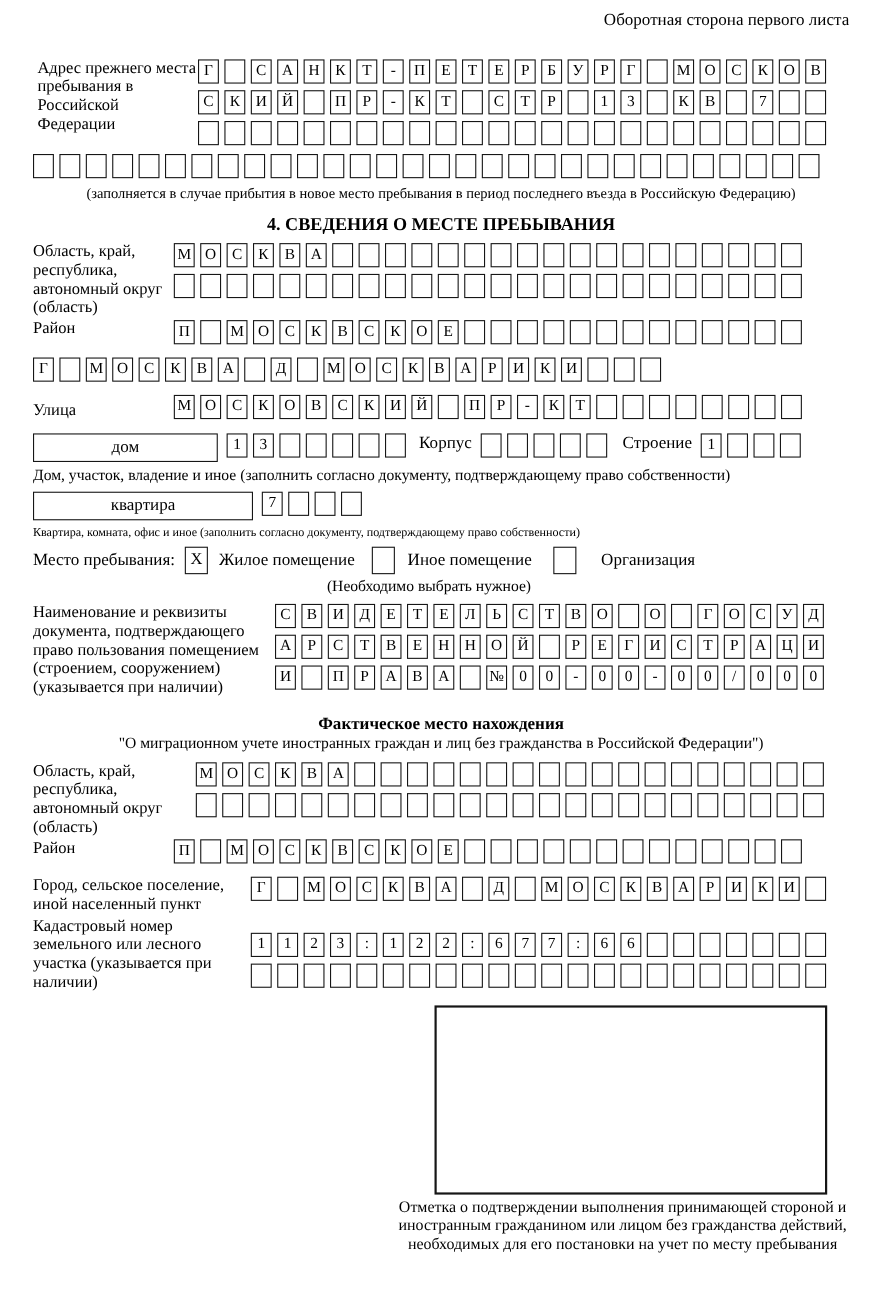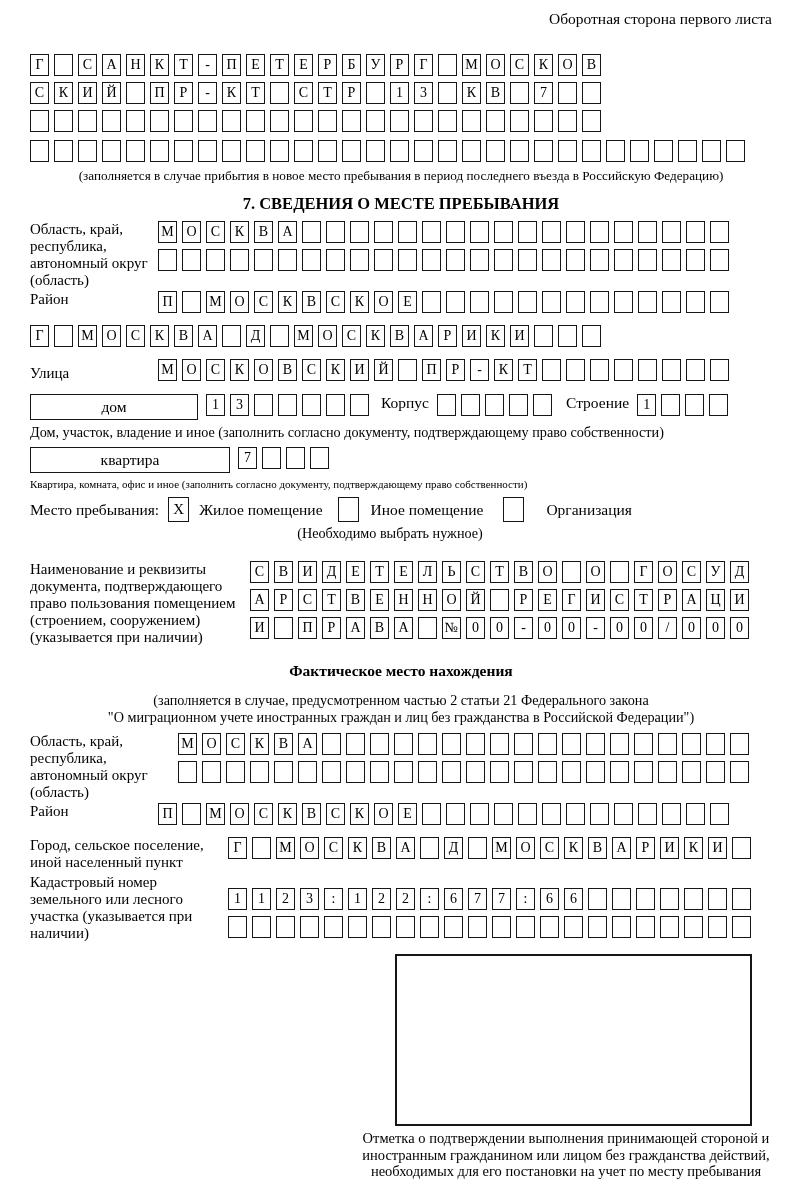--- a/index.html
+++ b/index.html
@@ -61,30 +61,31 @@
   }
 </style>
 </head>
 <body>
 
 <div class="page">
 
   <div class="header-note">Оборотная сторона первого листа</div>
 
   <div class="field" style="margin-top:26px;">
+    <div class="flabel w150">Адрес прежнего места пребывания в Российской Федерации</div>
     <div>
       <div class="cellrow"><span class="cell">Г</span><span class="cell"></span><span class="cell">С</span><span class="cell">А</span><span class="cell">Н</span><span class="cell">К</span><span class="cell">Т</span><span class="cell">-</span><span class="cell">П</span><span class="cell">Е</span><span class="cell">Т</span><span class="cell">Е</span><span class="cell">Р</span><span class="cell">Б</span><span class="cell">У</span><span class="cell">Р</span><span class="cell">Г</span><span class="cell"></span><span class="cell">М</span><span class="cell">О</span><span class="cell">С</span><span class="cell">К</span><span class="cell">О</span><span class="cell">В</span></div>
       <div class="cellrow"><span class="cell">С</span><span class="cell">К</span><span class="cell">И</span><span class="cell">Й</span><span class="cell"></span><span class="cell">П</span><span class="cell">Р</span><span class="cell">-</span><span class="cell">К</span><span class="cell">Т</span><span class="cell"></span><span class="cell">С</span><span class="cell">Т</span><span class="cell">Р</span><span class="cell"></span><span class="cell">1</span><span class="cell">3</span><span class="cell"></span><span class="cell">К</span><span class="cell">В</span><span class="cell"></span><span class="cell">7</span><span class="cell"></span><span class="cell"></span></div>
       <div class="cellrow"><span class="cell"></span><span class="cell"></span><span class="cell"></span><span class="cell"></span><span class="cell"></span><span class="cell"></span><span class="cell"></span><span class="cell"></span><span class="cell"></span><span class="cell"></span><span class="cell"></span><span class="cell"></span><span class="cell"></span><span class="cell"></span><span class="cell"></span><span class="cell"></span><span class="cell"></span><span class="cell"></span><span class="cell"></span><span class="cell"></span><span class="cell"></span><span class="cell"></span><span class="cell"></span><span class="cell"></span></div>
     </div>
   </div>
   <div class="cellrow" style="margin-top:2px;"><span class="cell"></span><span class="cell"></span><span class="cell"></span><span class="cell"></span><span class="cell"></span><span class="cell"></span><span class="cell"></span><span class="cell"></span><span class="cell"></span><span class="cell"></span><span class="cell"></span><span class="cell"></span><span class="cell"></span><span class="cell"></span><span class="cell"></span><span class="cell"></span><span class="cell"></span><span class="cell"></span><span class="cell"></span><span class="cell"></span><span class="cell"></span><span class="cell"></span><span class="cell"></span><span class="cell"></span><span class="cell"></span><span class="cell"></span><span class="cell"></span><span class="cell"></span><span class="cell"></span><span class="cell"></span></div>
   <div class="caption">(заполняется в случае прибытия в новое место пребывания в период последнего въезда в Российскую Федерацию)</div>
 
-  <div class="sec-title" style="margin-top:10px;">7. СВЕДЕНИЯ О МЕСТЕ ПРЕБЫВАНИЯ</div>
+  <div class="sec-title" style="margin-top:10px;">4. СВЕДЕНИЯ О МЕСТЕ ПРЕБЫВАНИЯ</div>
 
   <div class="field" style="margin-top:7px; margin-bottom:2px;">
     <div class="flabel w128">Область, край, республика, автономный округ (область)</div>
     <div>
       <div class="cellrow"><span class="cell">М</span><span class="cell">О</span><span class="cell">С</span><span class="cell">К</span><span class="cell">В</span><span class="cell">А</span><span class="cell"></span><span class="cell"></span><span class="cell"></span><span class="cell"></span><span class="cell"></span><span class="cell"></span><span class="cell"></span><span class="cell"></span><span class="cell"></span><span class="cell"></span><span class="cell"></span><span class="cell"></span><span class="cell"></span><span class="cell"></span><span class="cell"></span><span class="cell"></span><span class="cell"></span><span class="cell"></span></div>
       <div class="cellrow"><span class="cell"></span><span class="cell"></span><span class="cell"></span><span class="cell"></span><span class="cell"></span><span class="cell"></span><span class="cell"></span><span class="cell"></span><span class="cell"></span><span class="cell"></span><span class="cell"></span><span class="cell"></span><span class="cell"></span><span class="cell"></span><span class="cell"></span><span class="cell"></span><span class="cell"></span><span class="cell"></span><span class="cell"></span><span class="cell"></span><span class="cell"></span><span class="cell"></span><span class="cell"></span><span class="cell"></span></div>
     </div>
   </div>
 
   <div class="field" style="margin-bottom:6px;">
@@ -121,31 +122,30 @@
     <span>Место пребывания:</span>
     <span class="checkbox" style="margin-left:9px;">X</span>
     <span style="margin-left:10px;">Жилое помещение</span>
     <span class="checkbox" style="margin-left:15px;"></span>
     <span style="margin-left:12px;">Иное помещение</span>
     <span class="checkbox" style="margin-left:20px;"></span>
     <span style="margin-left:22px;">Организация</span>
   </div>
   <div style="margin-left:120px; width:480px; text-align:center; font-size:14.2px; margin-top:3px;">(Необходимо выбрать нужное)</div>
 
-  <div class="field" style="margin-top:19px;">
+  <div class="field" style="margin-top:7px;">
     <div class="flabel w220">Наименование и реквизиты документа, подтверждающего право пользования помещением (строением, сооружением) (указывается при наличии)</div>
     <div>
       <div class="cellrow"><span class="cell">С</span><span class="cell">В</span><span class="cell">И</span><span class="cell">Д</span><span class="cell">Е</span><span class="cell">Т</span><span class="cell">Е</span><span class="cell">Л</span><span class="cell">Ь</span><span class="cell">С</span><span class="cell">Т</span><span class="cell">В</span><span class="cell">О</span><span class="cell"></span><span class="cell">О</span><span class="cell"></span><span class="cell">Г</span><span class="cell">О</span><span class="cell">С</span><span class="cell">У</span><span class="cell">Д</span></div>
       <div class="cellrow"><span class="cell">А</span><span class="cell">Р</span><span class="cell">С</span><span class="cell">Т</span><span class="cell">В</span><span class="cell">Е</span><span class="cell">Н</span><span class="cell">Н</span><span class="cell">О</span><span class="cell">Й</span><span class="cell"></span><span class="cell">Р</span><span class="cell">Е</span><span class="cell">Г</span><span class="cell">И</span><span class="cell">С</span><span class="cell">Т</span><span class="cell">Р</span><span class="cell">А</span><span class="cell">Ц</span><span class="cell">И</span></div>
       <div class="cellrow"><span class="cell">И</span><span class="cell"></span><span class="cell">П</span><span class="cell">Р</span><span class="cell">А</span><span class="cell">В</span><span class="cell">А</span><span class="cell"></span><span class="cell">№</span><span class="cell">0</span><span class="cell">0</span><span class="cell">-</span><span class="cell">0</span><span class="cell">0</span><span class="cell">-</span><span class="cell">0</span><span class="cell">0</span><span class="cell">/</span><span class="cell">0</span><span class="cell">0</span><span class="cell">0</span></div>
     </div>
   </div>
 
   <div class="sub-title" style="margin-top:16px;">Фактическое место нахождения</div>
-  <div class="note" style="margin-top:12px;">(заполняется в случае, предусмотренном частью 2 статьи 21 Федерального закона</div>
   <div class="note">"О миграционном учете иностранных граждан и лиц без гражданства в Российской Федерации")</div>
 
   <div class="field" style="margin-top:8px; margin-bottom:2px;">
     <div class="flabel w148">Область, край, республика, автономный округ (область)</div>
     <div>
       <div class="cellrow"><span class="cell">М</span><span class="cell">О</span><span class="cell">С</span><span class="cell">К</span><span class="cell">В</span><span class="cell">А</span><span class="cell"></span><span class="cell"></span><span class="cell"></span><span class="cell"></span><span class="cell"></span><span class="cell"></span><span class="cell"></span><span class="cell"></span><span class="cell"></span><span class="cell"></span><span class="cell"></span><span class="cell"></span><span class="cell"></span><span class="cell"></span><span class="cell"></span><span class="cell"></span><span class="cell"></span><span class="cell"></span></div>
       <div class="cellrow"><span class="cell"></span><span class="cell"></span><span class="cell"></span><span class="cell"></span><span class="cell"></span><span class="cell"></span><span class="cell"></span><span class="cell"></span><span class="cell"></span><span class="cell"></span><span class="cell"></span><span class="cell"></span><span class="cell"></span><span class="cell"></span><span class="cell"></span><span class="cell"></span><span class="cell"></span><span class="cell"></span><span class="cell"></span><span class="cell"></span><span class="cell"></span><span class="cell"></span><span class="cell"></span><span class="cell"></span></div>
     </div>
   </div>
 

